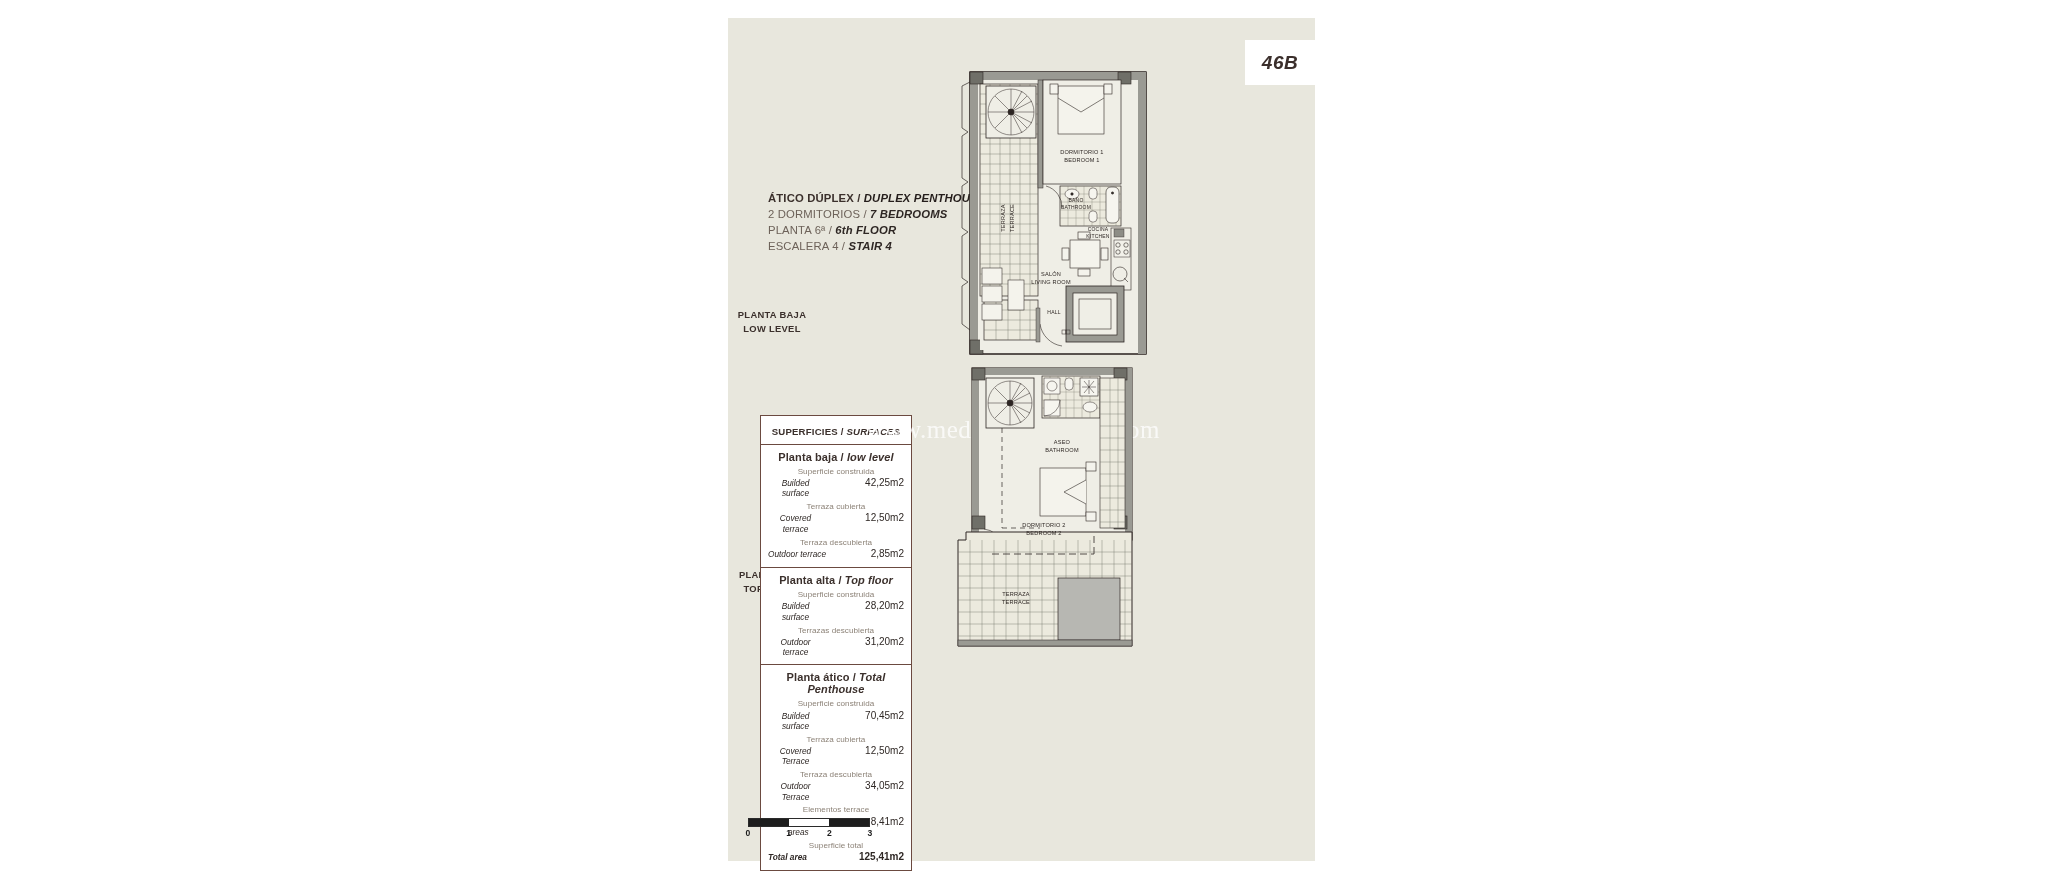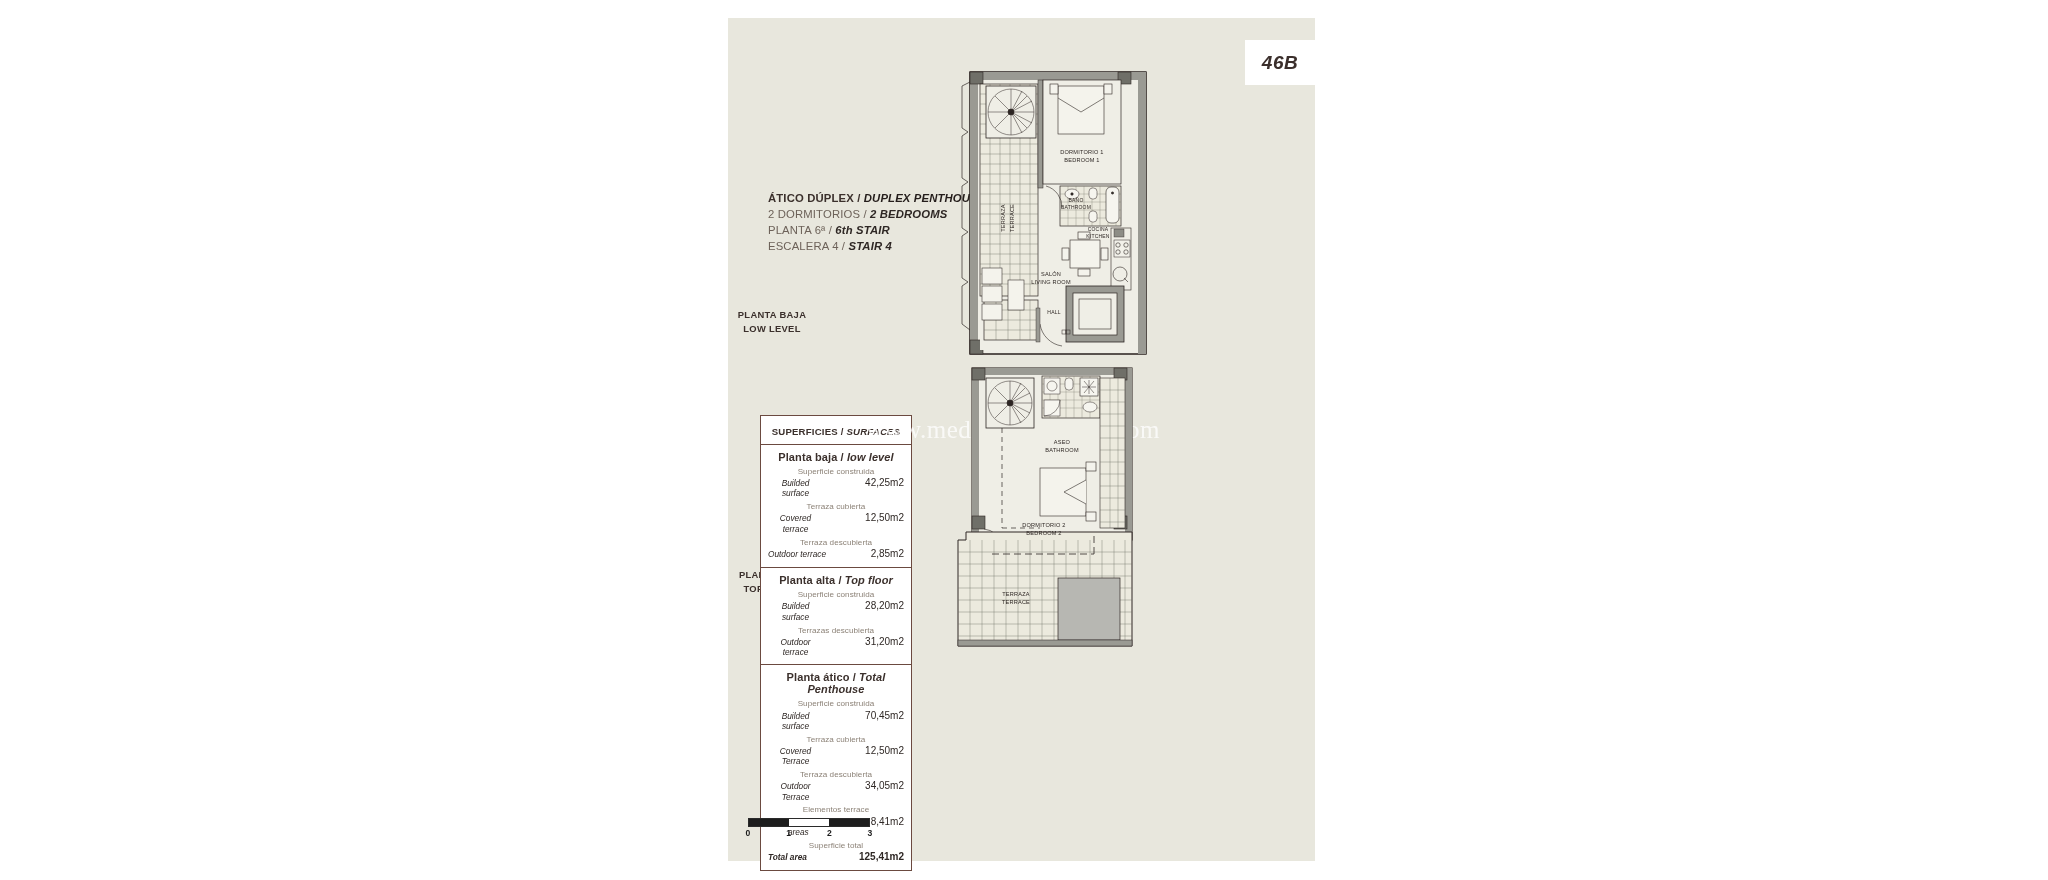--- a/index.html
+++ b/index.html
@@ -69,22 +69,22 @@
 <body>
 
 <div id="canvas">
 
   <div id="unit-badge">
     <span>46B</span>
   </div>
 
   <div id="title-block">
     <div class="ln first"><span>ÁTICO DÚPLEX</span><span> / </span><span class="en">DUPLEX PENTHOUSE</span></div>
-    <div class="ln"><span>2 DORMITORIOS</span><span> / </span><span class="en">2 BEDROOMS</span></div>
-    <div class="ln"><span>PLANTA 6ª</span><span> / </span><span class="en">6th STAIR</span></div>
+    <div class="ln"><span>2 DORMITORIOS</span><span> / </span><span class="en">7 BEDROOMS</span></div>
+    <div class="ln"><span>PLANTA 6ª</span><span> / </span><span class="en">6th FLOOR</span></div>
     <div class="ln"><span>ESCALERA 4</span><span> / </span><span class="en">STAIR 4</span></div>
   </div>
 
   <div class="floor-caption" id="cap-low">
     <div>PLANTA BAJA</div>
     <div>LOW LEVEL</div>
   </div>
   <div class="floor-caption" id="cap-top">
     <div>PLANTA ALTA</div>
     <div>TOP FLOOR</div>

